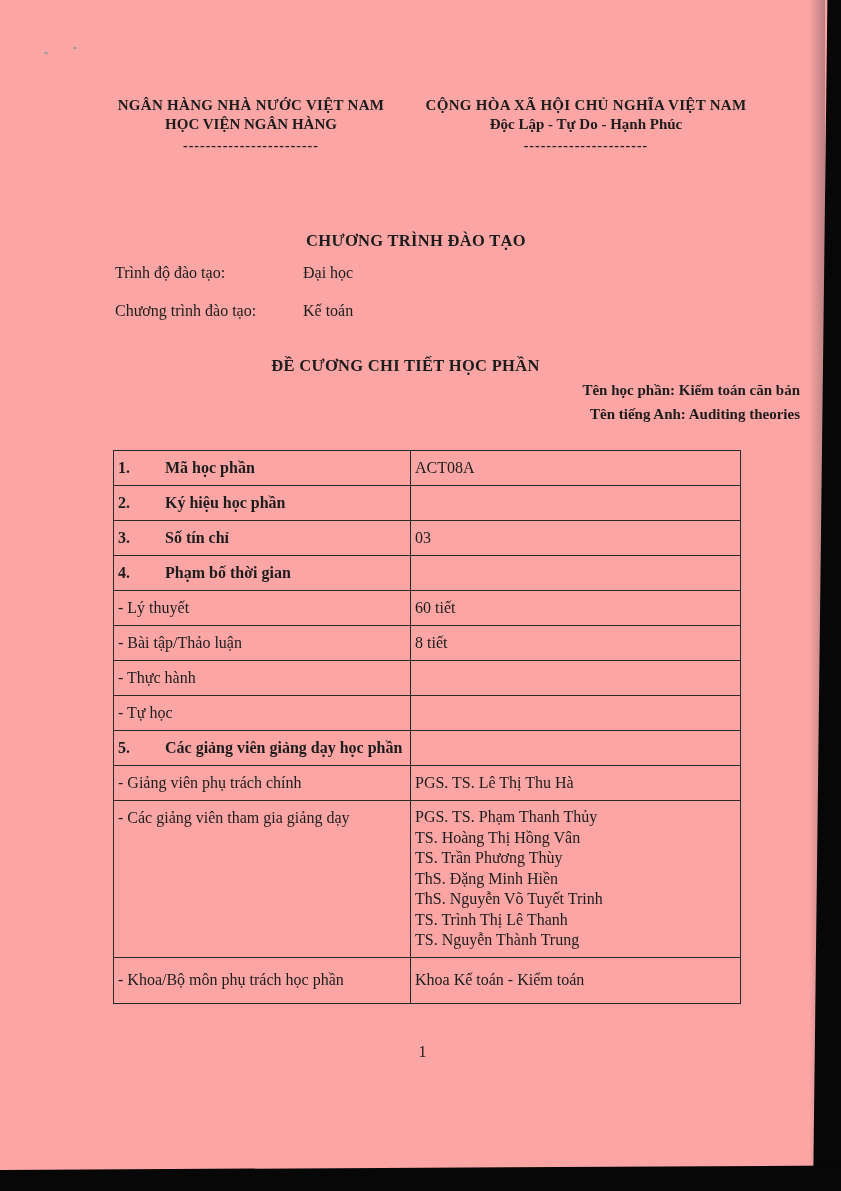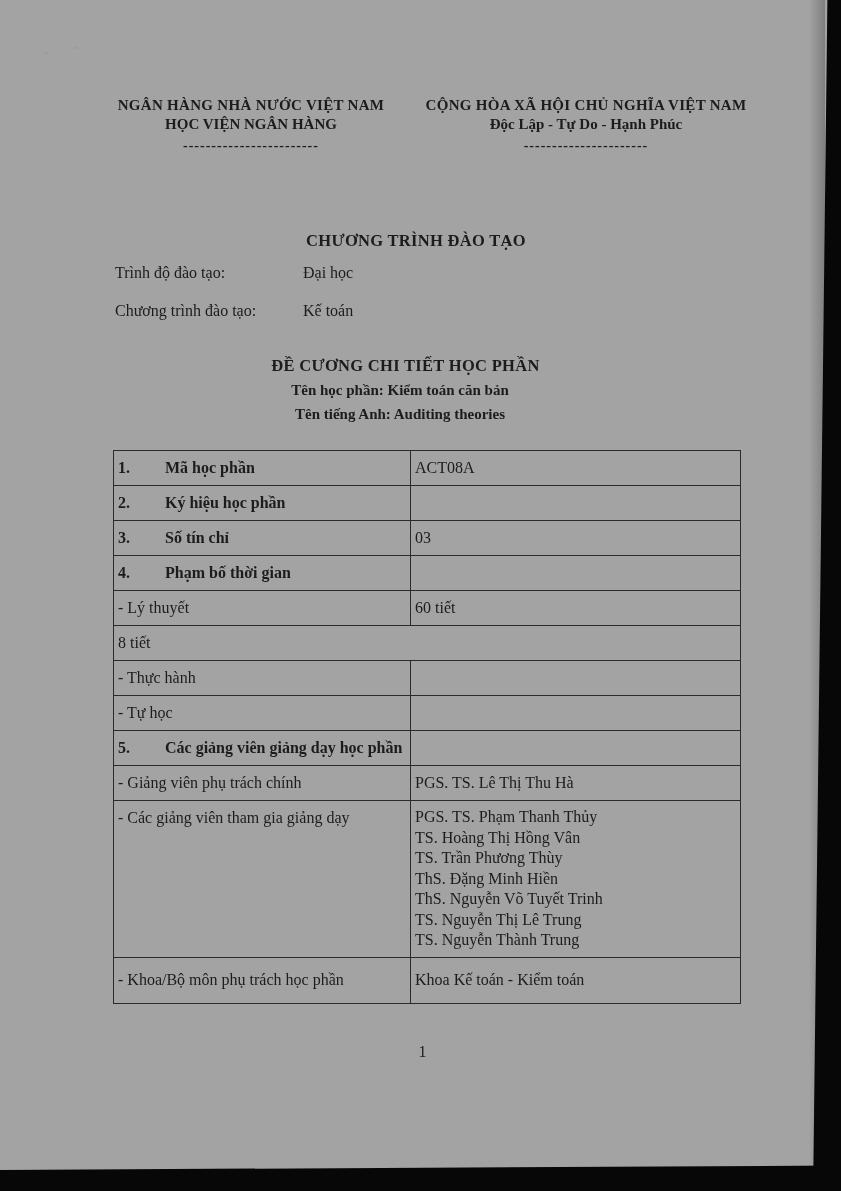--- a/index.html
+++ b/index.html
@@ -4,21 +4,21 @@
 <style>
   * { margin:0; padding:0; box-sizing:border-box; }
   html,body { width:841px; height:1191px; }
   body {
     position:relative;
     overflow:hidden;
     background:#fdfdfc;
     font-family:"Liberation Serif","DejaVu Serif",serif;
     color:#1c1c1c;
   }
-  .scan { position:absolute; inset:0; background:#a3a3a3; }
+  .scan { position:absolute; inset:0; background:#fca5a5; }
 
   
   .speck { position:absolute; background:#9b9b9b; border-radius:50%; }
   .s1 { left:44px; top:52px; width:4px; height:2px; transform:rotate(25deg); }
   .s2 { left:73px; top:47px; width:4px; height:2px; transform:rotate(-10deg); }
   .edge-fade {
     position:absolute; top:0; right:16px; width:16px; height:100%;
     background:linear-gradient(to right, rgba(80,80,80,0), rgba(60,60,60,0.35));
   }
   .edge-right {
@@ -46,21 +46,21 @@
     position:absolute; top:231px; left:0; width:800px;
     text-align:center; font-size:16.5px; font-weight:bold; letter-spacing:0.3px;padding-left:32px;
   }
   .program-rows { position:absolute; top:264px; left:115px; font-size:16px; }
   .prow { display:flex; height:23px; margin-bottom:15px; }
   .plabel { width:188px; }
 
   
   .course-head { position:absolute; top:356px; left:0; width:800px; text-align:center; }
   .ct { font-size:16.5px; font-weight:bold; line-height:20px; letter-spacing:0.3px;padding-left:11px; }
-  .cs { font-size:15px; font-weight:bold; line-height:19px; margin-top:5px; }
+  .cs { font-size:15px; font-weight:bold; line-height:19px; margin-top:5px;text-align:right; }
 
   
   .tbl {
     position:absolute; top:450px; left:113px; width:628px;
     border:1px solid #2b2b2b; font-size:16px;
   }
   .trow { display:flex; border-bottom:1px solid #2b2b2b; min-height:35px; }
   .trow:last-child { border-bottom:none; min-height:45px; }
   .tc-label {
     width:297px; border-right:1px solid #2b2b2b;
@@ -164,20 +164,23 @@
     <div class="trow">
       <div class="tc-label">
         <span>- Lý thuyết</span>
       </div>
       <div class="tc-value">
         <span>60 tiết</span>
       </div>
     </div>
 
     <div class="trow">
+      <div class="tc-label">
+        <span>- Bài tập/Thảo luận</span>
+      </div>
       <div class="tc-value">
         <span>8 tiết</span>
       </div>
     </div>
 
     <div class="trow">
       <div class="tc-label">
         <span>- Thực hành</span>
       </div>
       <div class="tc-value">
@@ -213,21 +216,21 @@
     <div class="trow row-lect">
       <div class="tc-label">
         <span>- Các giảng viên tham gia giảng dạy</span>
       </div>
       <div class="tc-value lect">
         <div>PGS. TS. Phạm Thanh Thủy</div>
         <div>TS. Hoàng Thị Hồng Vân</div>
         <div>TS. Trần Phương Thùy</div>
         <div>ThS. Đặng Minh Hiền</div>
         <div>ThS. Nguyễn Võ Tuyết Trinh</div>
-        <div>TS. Nguyễn Thị Lê Trung</div>
+        <div>TS. Trình Thị Lê Thanh</div>
         <div>TS. Nguyễn Thành Trung</div>
       </div>
     </div>
 
     <div class="trow">
       <div class="tc-label">
         <span>- Khoa/Bộ môn phụ trách học phần</span>
       </div>
       <div class="tc-value">
         <span>Khoa Kế toán - Kiểm toán</span>

